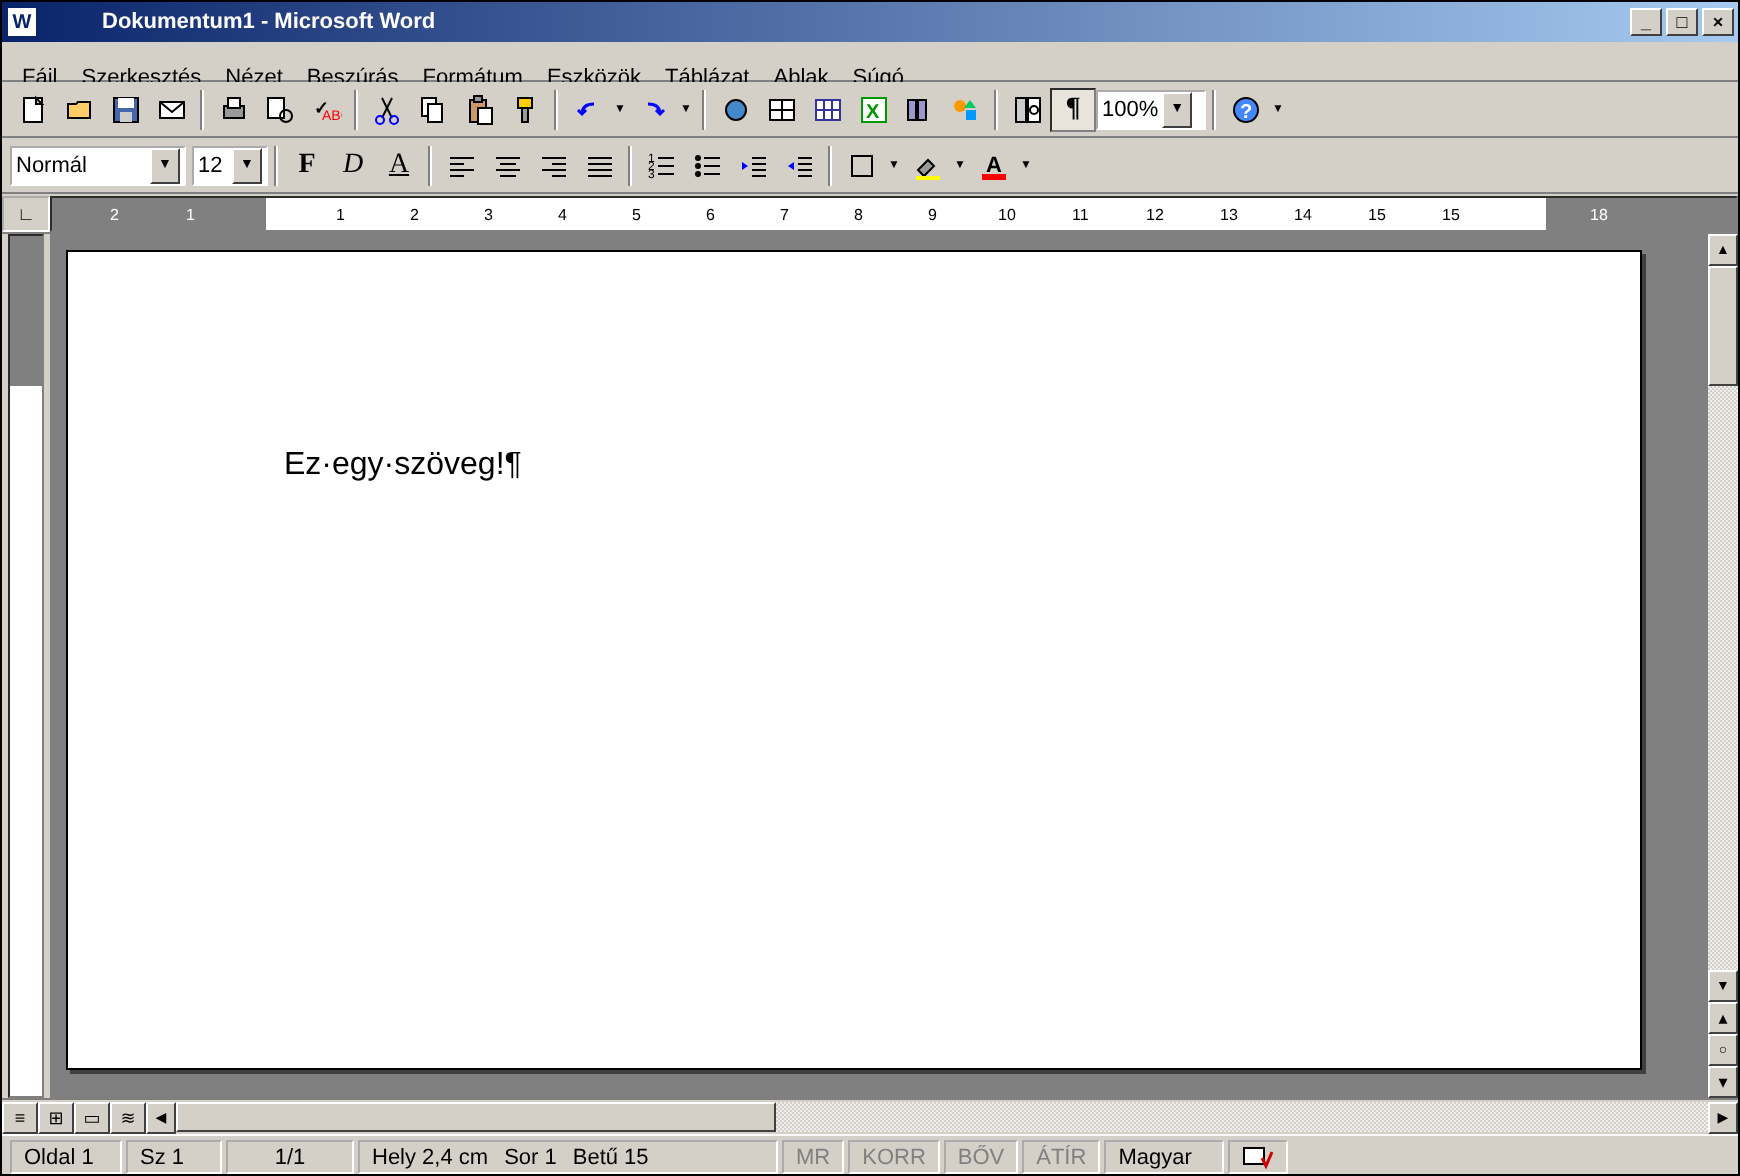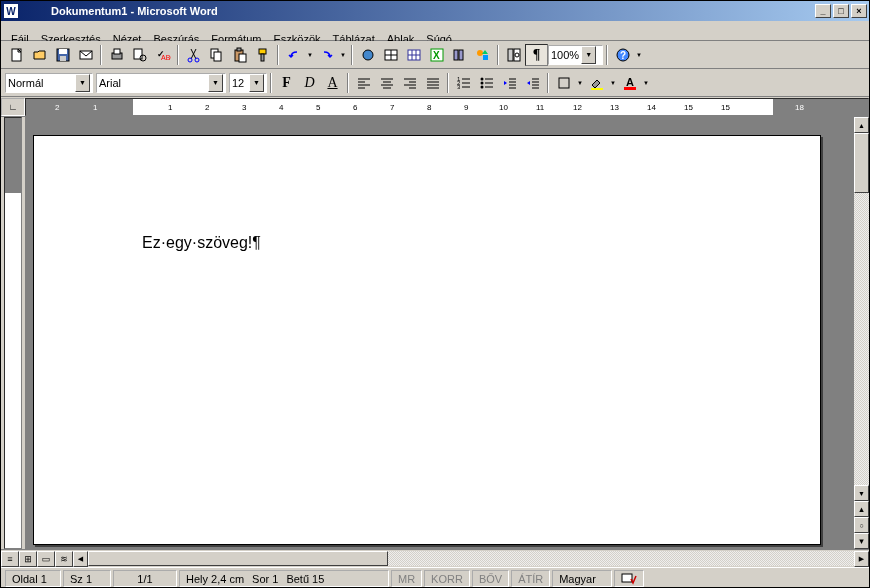--- a/index.html
+++ b/index.html
@@ -34,21 +34,21 @@
 .ruler-white { flex: 1; height: 100%; background: #fff; position: relative; }
 .ruler-gray-r { width: 95px; height: 100%; background: #808080; }
 .ruler-num { position: absolute; font-size: 8px; top: 4px; }
 
 .workspace { flex: 1; display: flex; background: #808080; overflow: hidden; position: relative; }
 .vruler { width: 24px; background: #d4d0c8; display: flex; flex-direction: column; }
 .vruler-strip { width: 18px; background: #fff; border: 1px inset #808080; margin: 0 auto; flex: 1; position: relative; }
 .vruler-gray-t { height: 75px; width: 100%; background: #808080; }
 
 .page-area { flex: 1; background: #808080; padding: 8px 0 0 8px; overflow: hidden; position: relative; }
-.page { width: 788px; height: 410px; background: #fff; border: 1px solid #000; box-shadow: 2px 2px 0 #404040; padding: 98px 0 0 108px; margin-top: 10px; }
+.page { width: 788px; height: 410px; background: #fff; border: 1px solid #000; box-shadow: 2px 2px 0 #404040; padding: 98px 0 0 108px; }
 .doc-text { font-family: Arial; font-size: 16px; }
 .pilcrow { font-family: Arial; font-size: 16px; }
 
 .scroll-v { width: 16px; background: #d4d0c8; border-left: 1px solid #808080; display: flex; flex-direction: column; }
 .scroll-btn { width: 15px; height: 16px; background: #d4d0c8; border: 1px solid #fff; border-right-color: #404040; border-bottom-color: #404040; display: flex; align-items: center; justify-content: center; font-size: 7px; }
 .scroll-track-v { flex: 1; background: repeating-conic-gradient(#d4d0c8 0% 25%, #eee 0% 50%) 0 0/2px 2px; position: relative; }
 .scroll-thumb-v { width: 15px; height: 60px; background: #d4d0c8; border: 1px solid #fff; border-right-color: #404040; border-bottom-color: #404040; position: absolute; top: 0; }
 
 .bottom-bar { height: 18px; background: #d4d0c8; display: flex; align-items: center; border-top: 1px solid #808080; }
 .view-btns { display: flex; }
@@ -241,24 +241,20 @@
           <circle cx="8" cy="8" r="6" fill="#4488ff" stroke="#000"></circle>
           <text x="5" y="12" font-size="10" fill="#fff" font-weight="bold">?</text>
         </svg>
       </div>
     <div class="tb-small-arrow">▼</div>
   </div>
 
   <div class="format-toolbar">
     <div class="tb-dropdown" style="width:88px">
         <span>Normál</span>
-        <span class="tb-dd-arrow" style="margin-left:auto">▼</span>
-      </div>
-    <div class="tb-dropdown" style="width:130px;margin-left:3px">
-        <span>Arial</span>
         <span class="tb-dd-arrow" style="margin-left:auto">▼</span>
       </div>
     <div class="tb-dropdown" style="width:38px;margin-left:3px">
         <span>12</span>
         <span class="tb-dd-arrow" style="margin-left:auto">▼</span>
       </div>
     <div class="tb-sep"></div>
     <div class="tb-btn">
         <span class="bold">F</span>
       </div>

